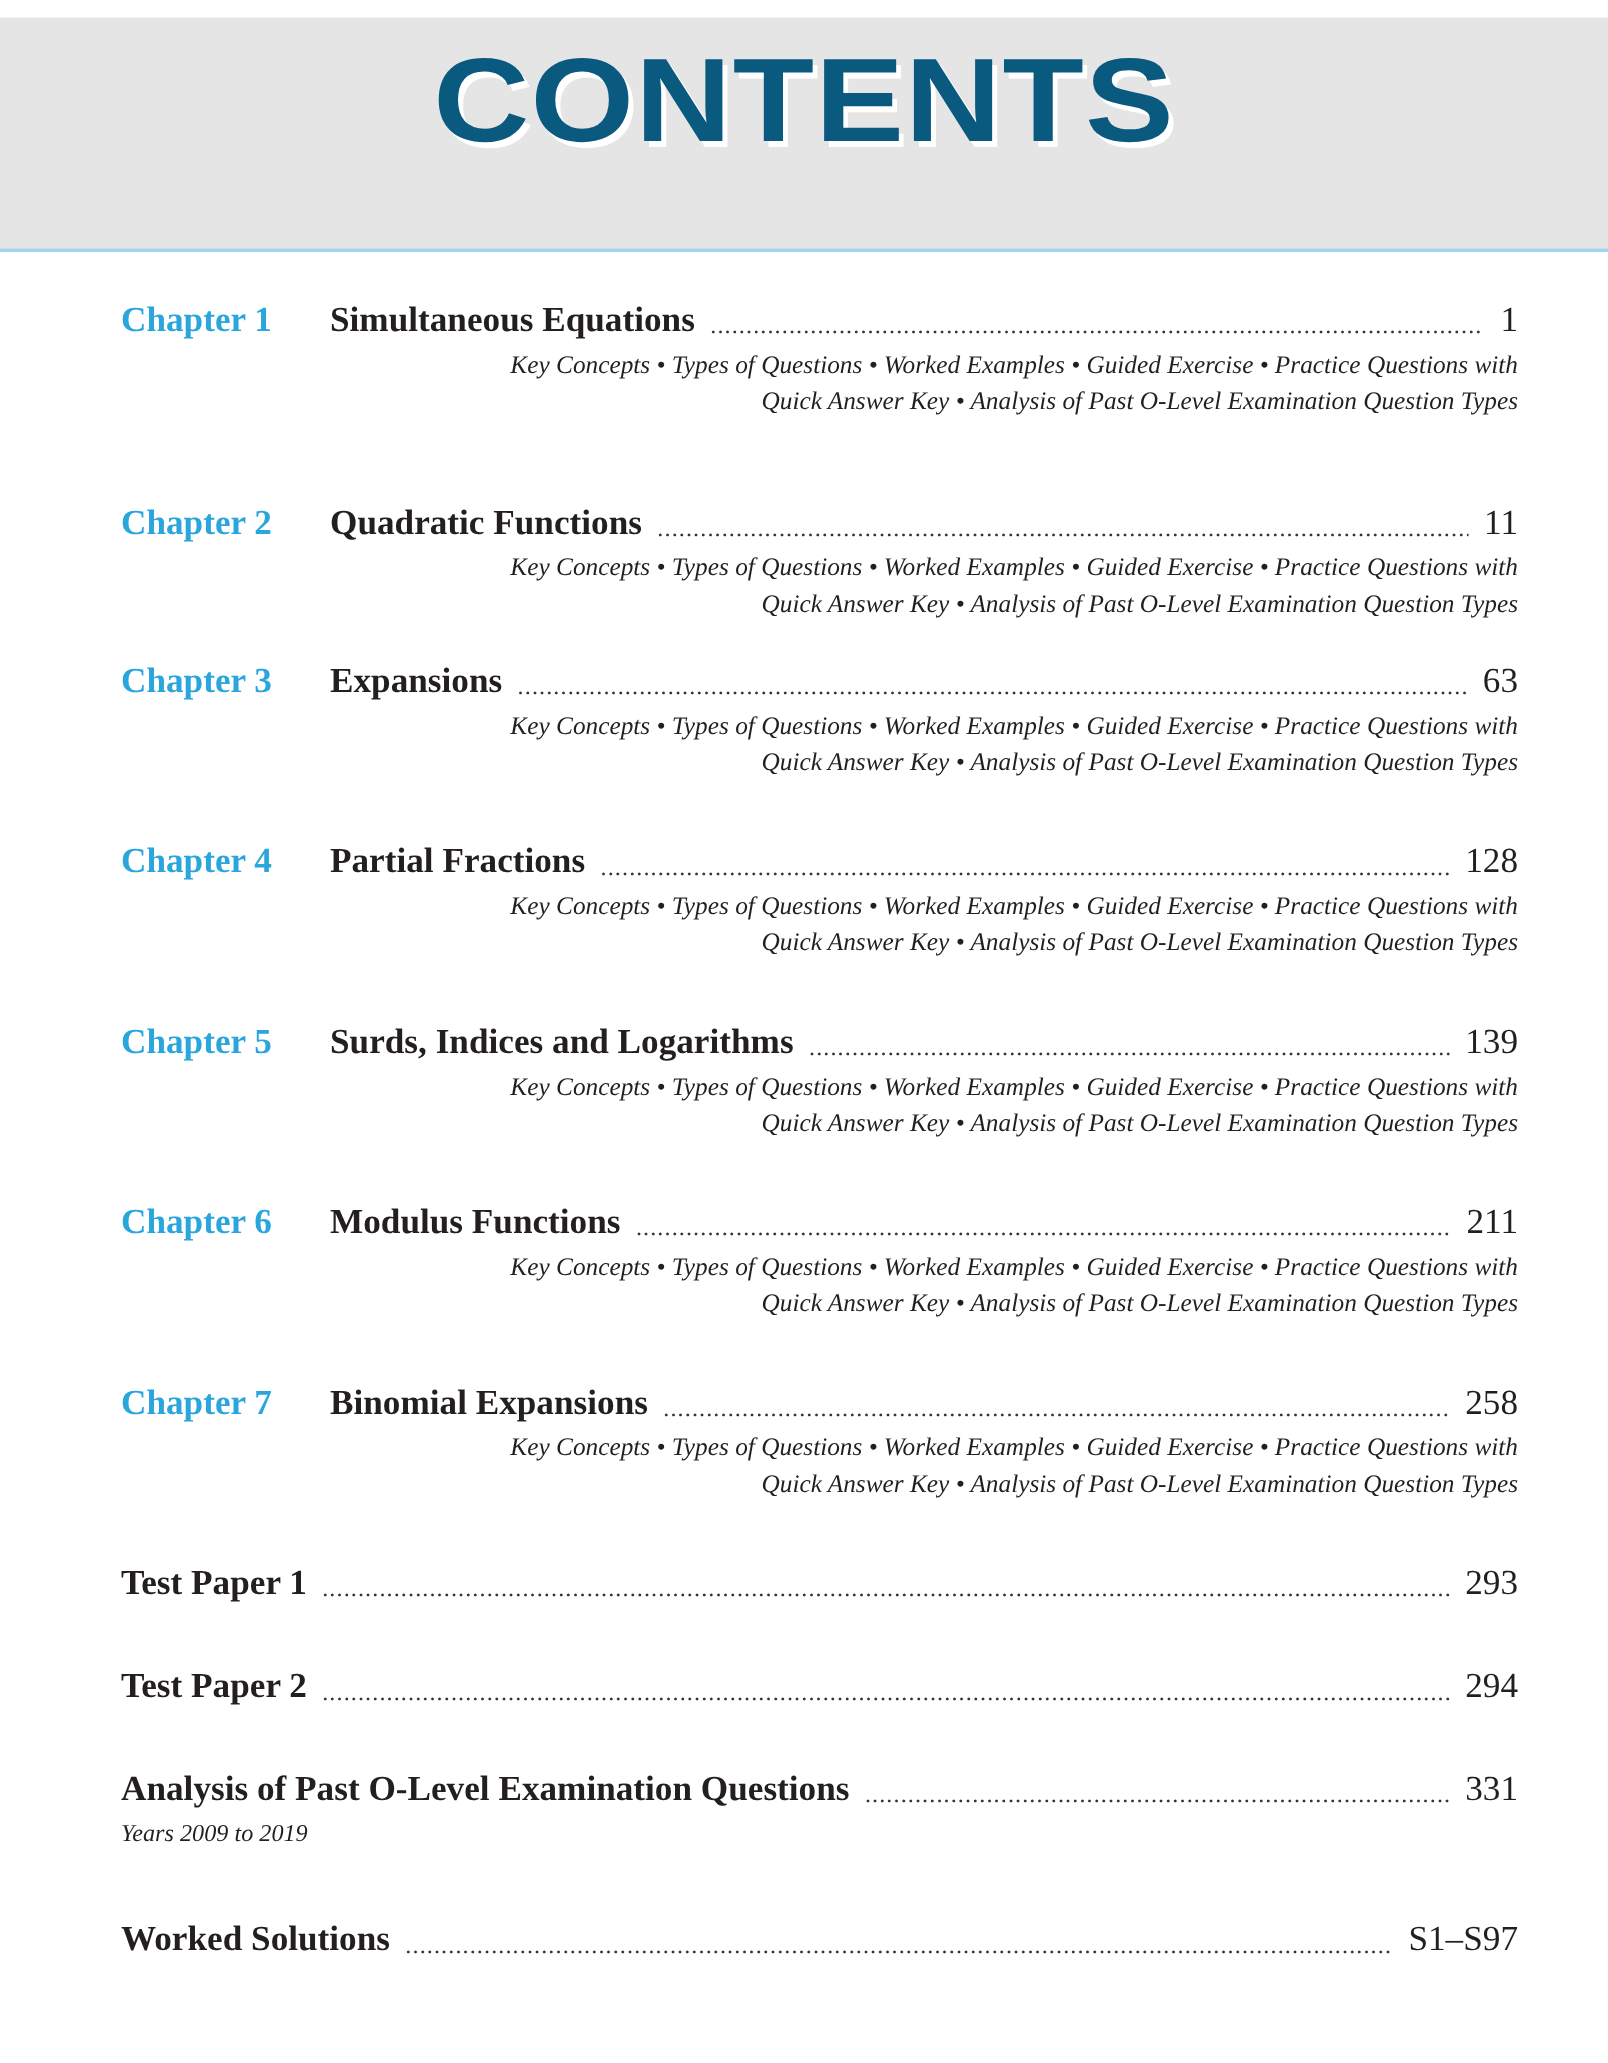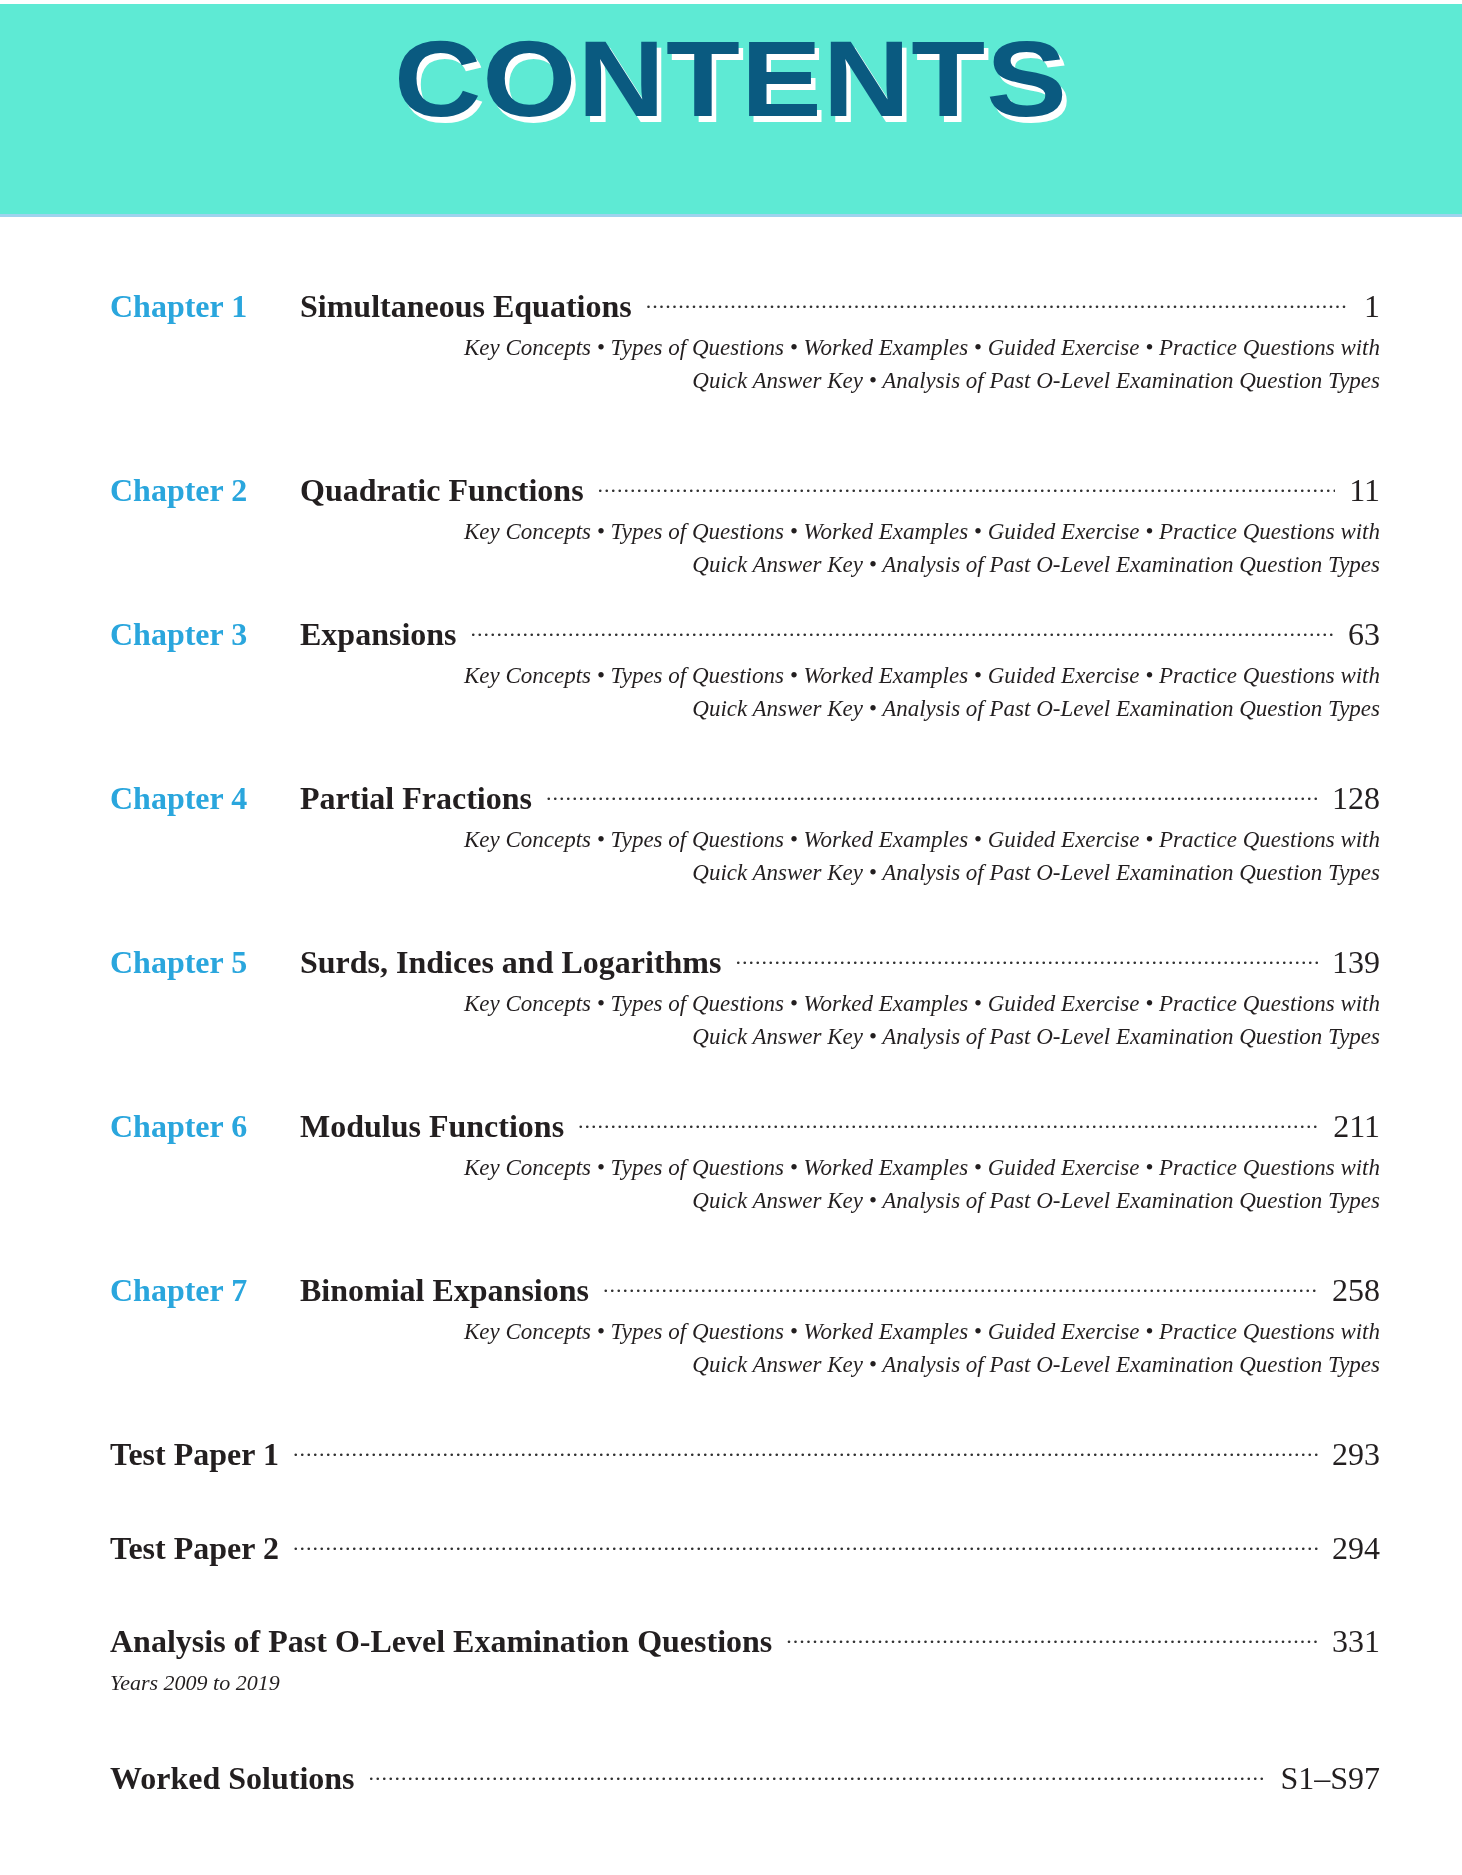--- a/index.html
+++ b/index.html
@@ -1,20 +1,20 @@
 <!DOCTYPE html>
 <html><head>
   <meta charset="utf-8">
   <style>
     html, body { margin: 0; padding: 0; }
     body { width: 1462px; height: 1875px; background: #ffffff; position: relative; overflow: hidden; font-family: "Liberation Serif", serif; color: #231f20; }
-    .header { position: absolute; left: 0; top: 4px; width: 1462px; height: 210px; background: #5eead4; border-bottom: 3px solid #9fd3ee; }
+    .header { position: absolute; left: 0; top: 16px; width: 1462px; height: 210px; background: #e5e5e5; border-bottom: 3px solid #9fd3ee; }
     .header-title { position: absolute; left: 0; width: 100%; top: 12px; text-align: center; font-family: "Liberation Sans", sans-serif; font-weight: bold; font-size: 108px; letter-spacing: 1px; color: #0a5a80; text-shadow: 4px 6px 0 #ffffff; transform: scaleX(1.12); transform-origin: center; }
     .entry { position: absolute; left: 110px; width: 1270px; }
-    .row { display: flex; align-items: flex-start; font-size: 32px; white-space: nowrap; margin-top: 16px; }
+    .row { display: flex; align-items: flex-end; font-size: 32px; white-space: nowrap; }
     .chap-label { width: 190px; color: #2aa6dd; font-weight: bold; flex: none; }
     .title { font-weight: bold; flex: none; }
     .dots { flex: 1 1 auto; overflow: hidden; margin: 0 14px; color: #333; font-size: 22px; letter-spacing: 1px; }
     .dots::after { content: "......................................................................................................................................................................................................................................................................................"; }
     .page { flex: none; font-size: 32px; min-width: 20px; text-align: right; }
     .desc { margin-left: 190px; font-style: italic; font-size: 23px; line-height: 33px; margin-top: 6px; color: #231f20; text-align: right; }
     .sub { font-style: italic; font-size: 22px; margin-top: 10px; }
   </style>
 </head>
 <body>

